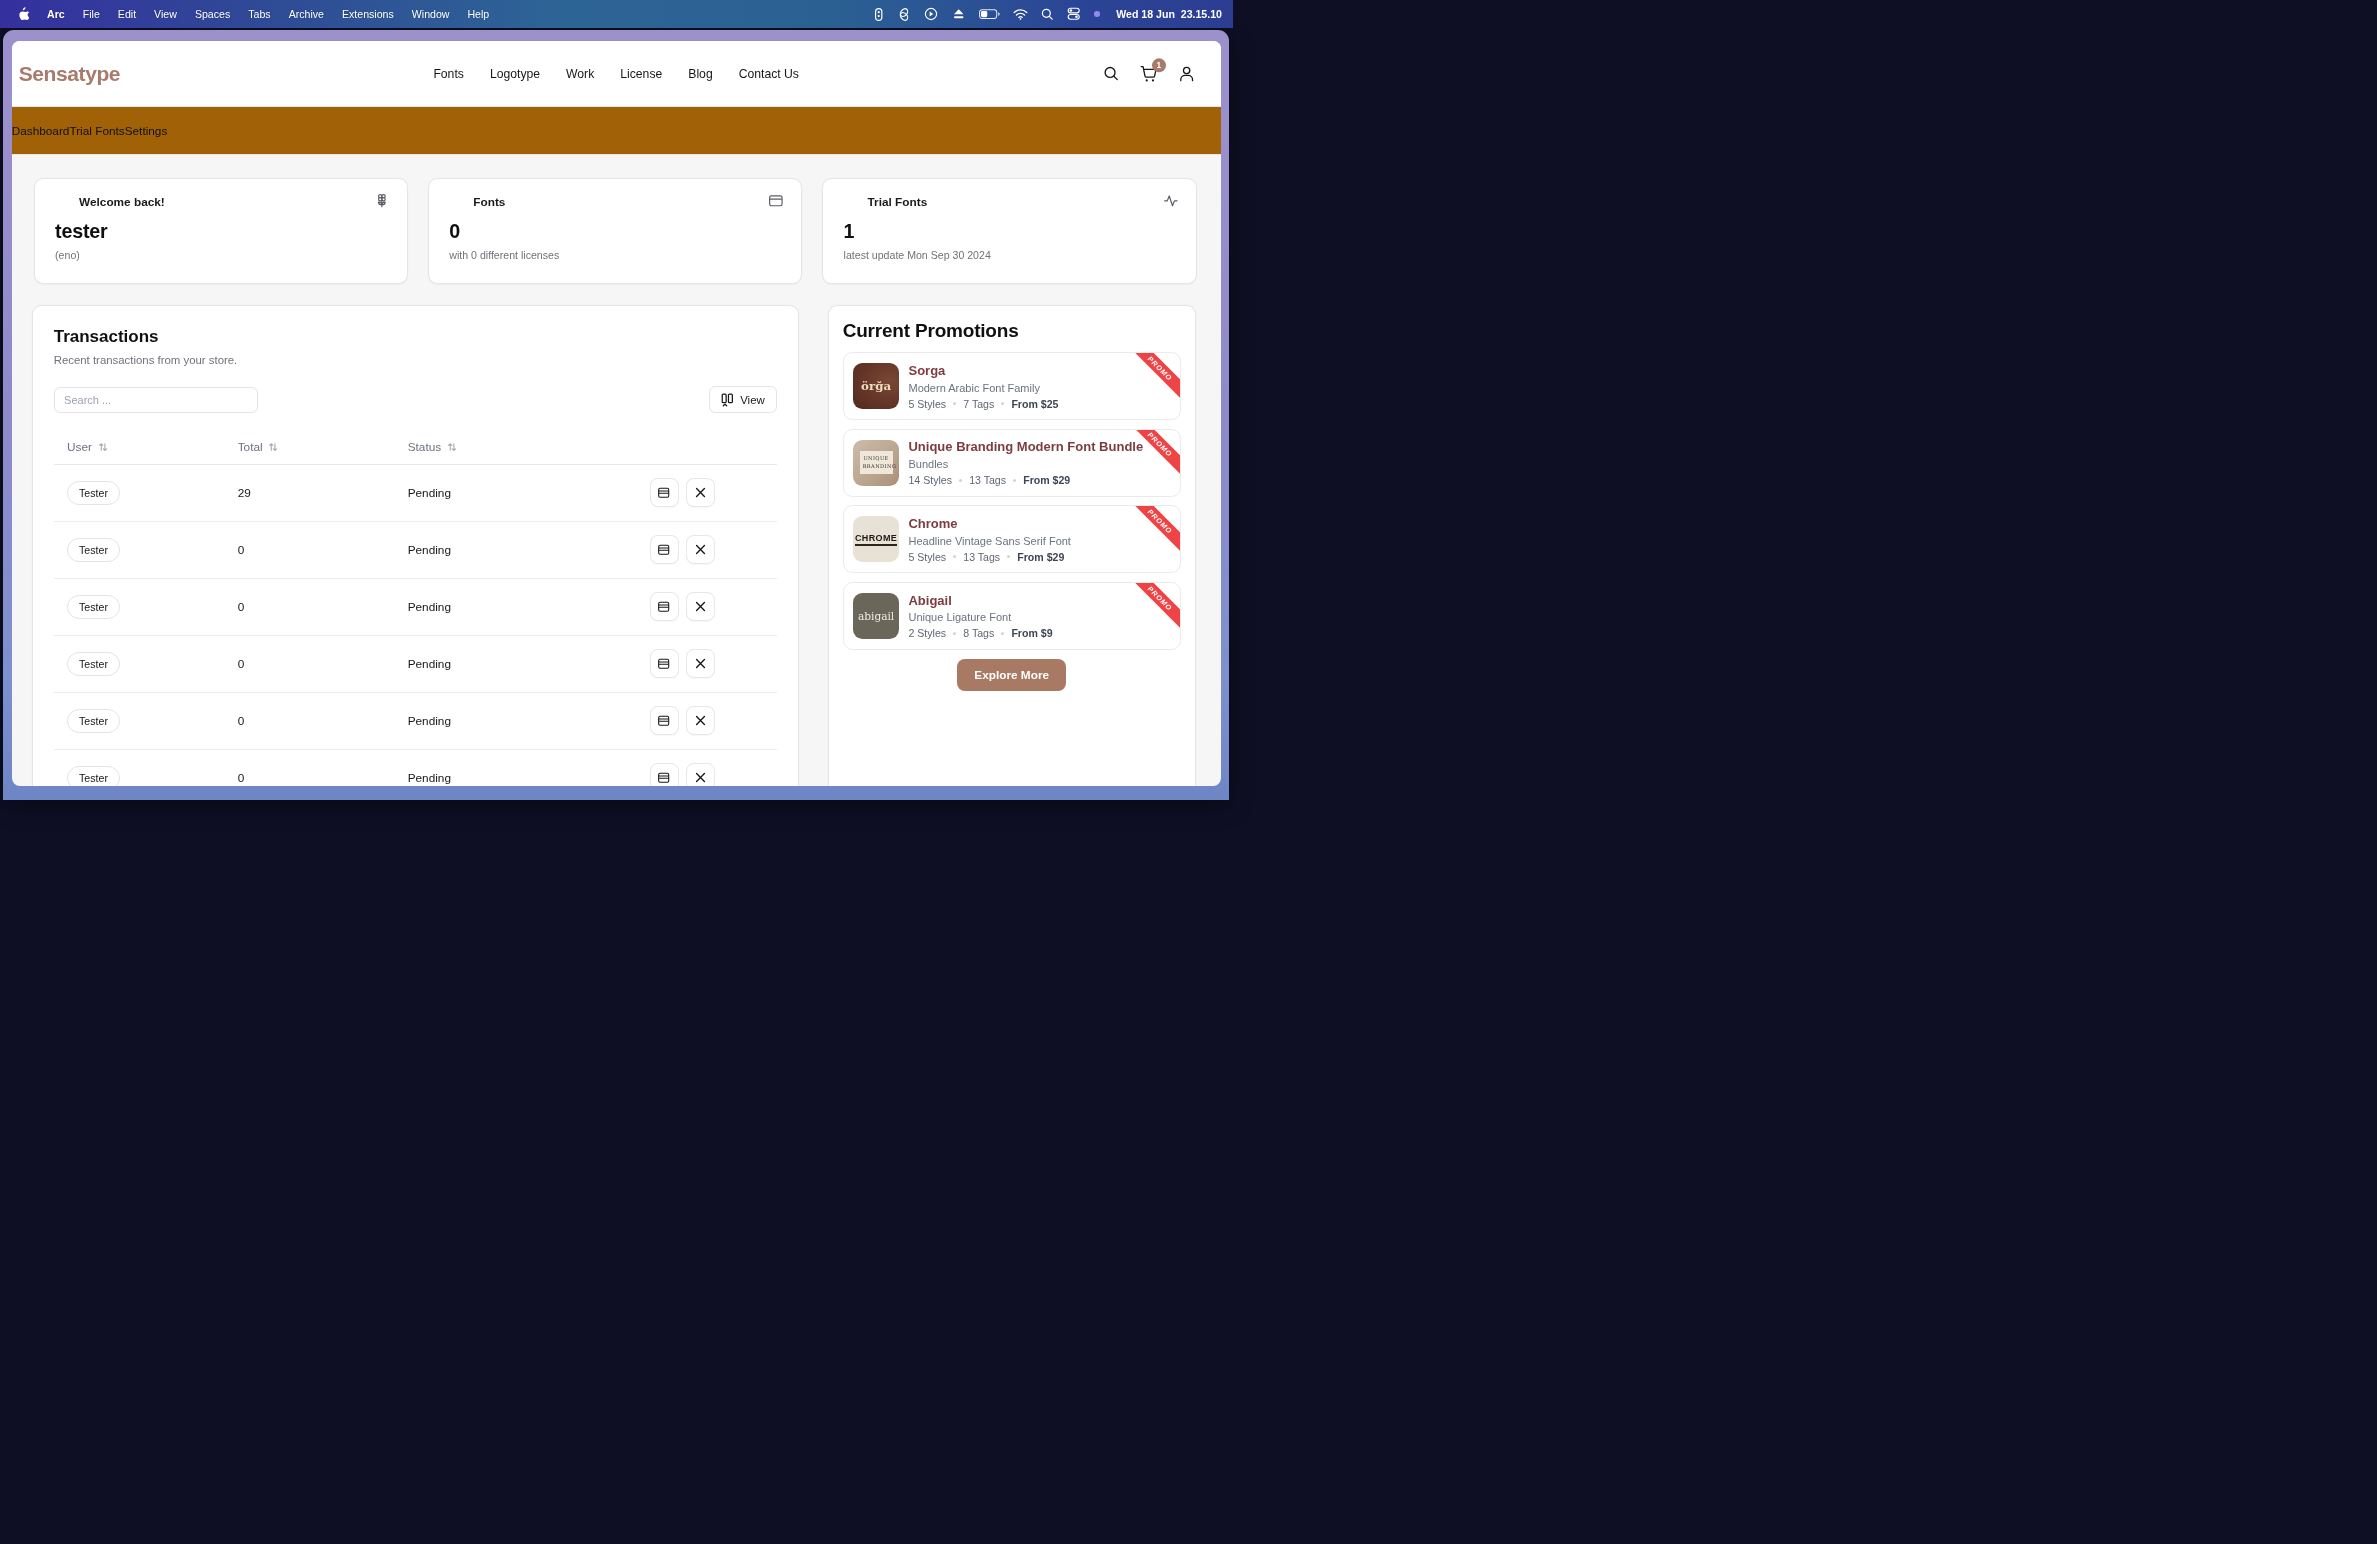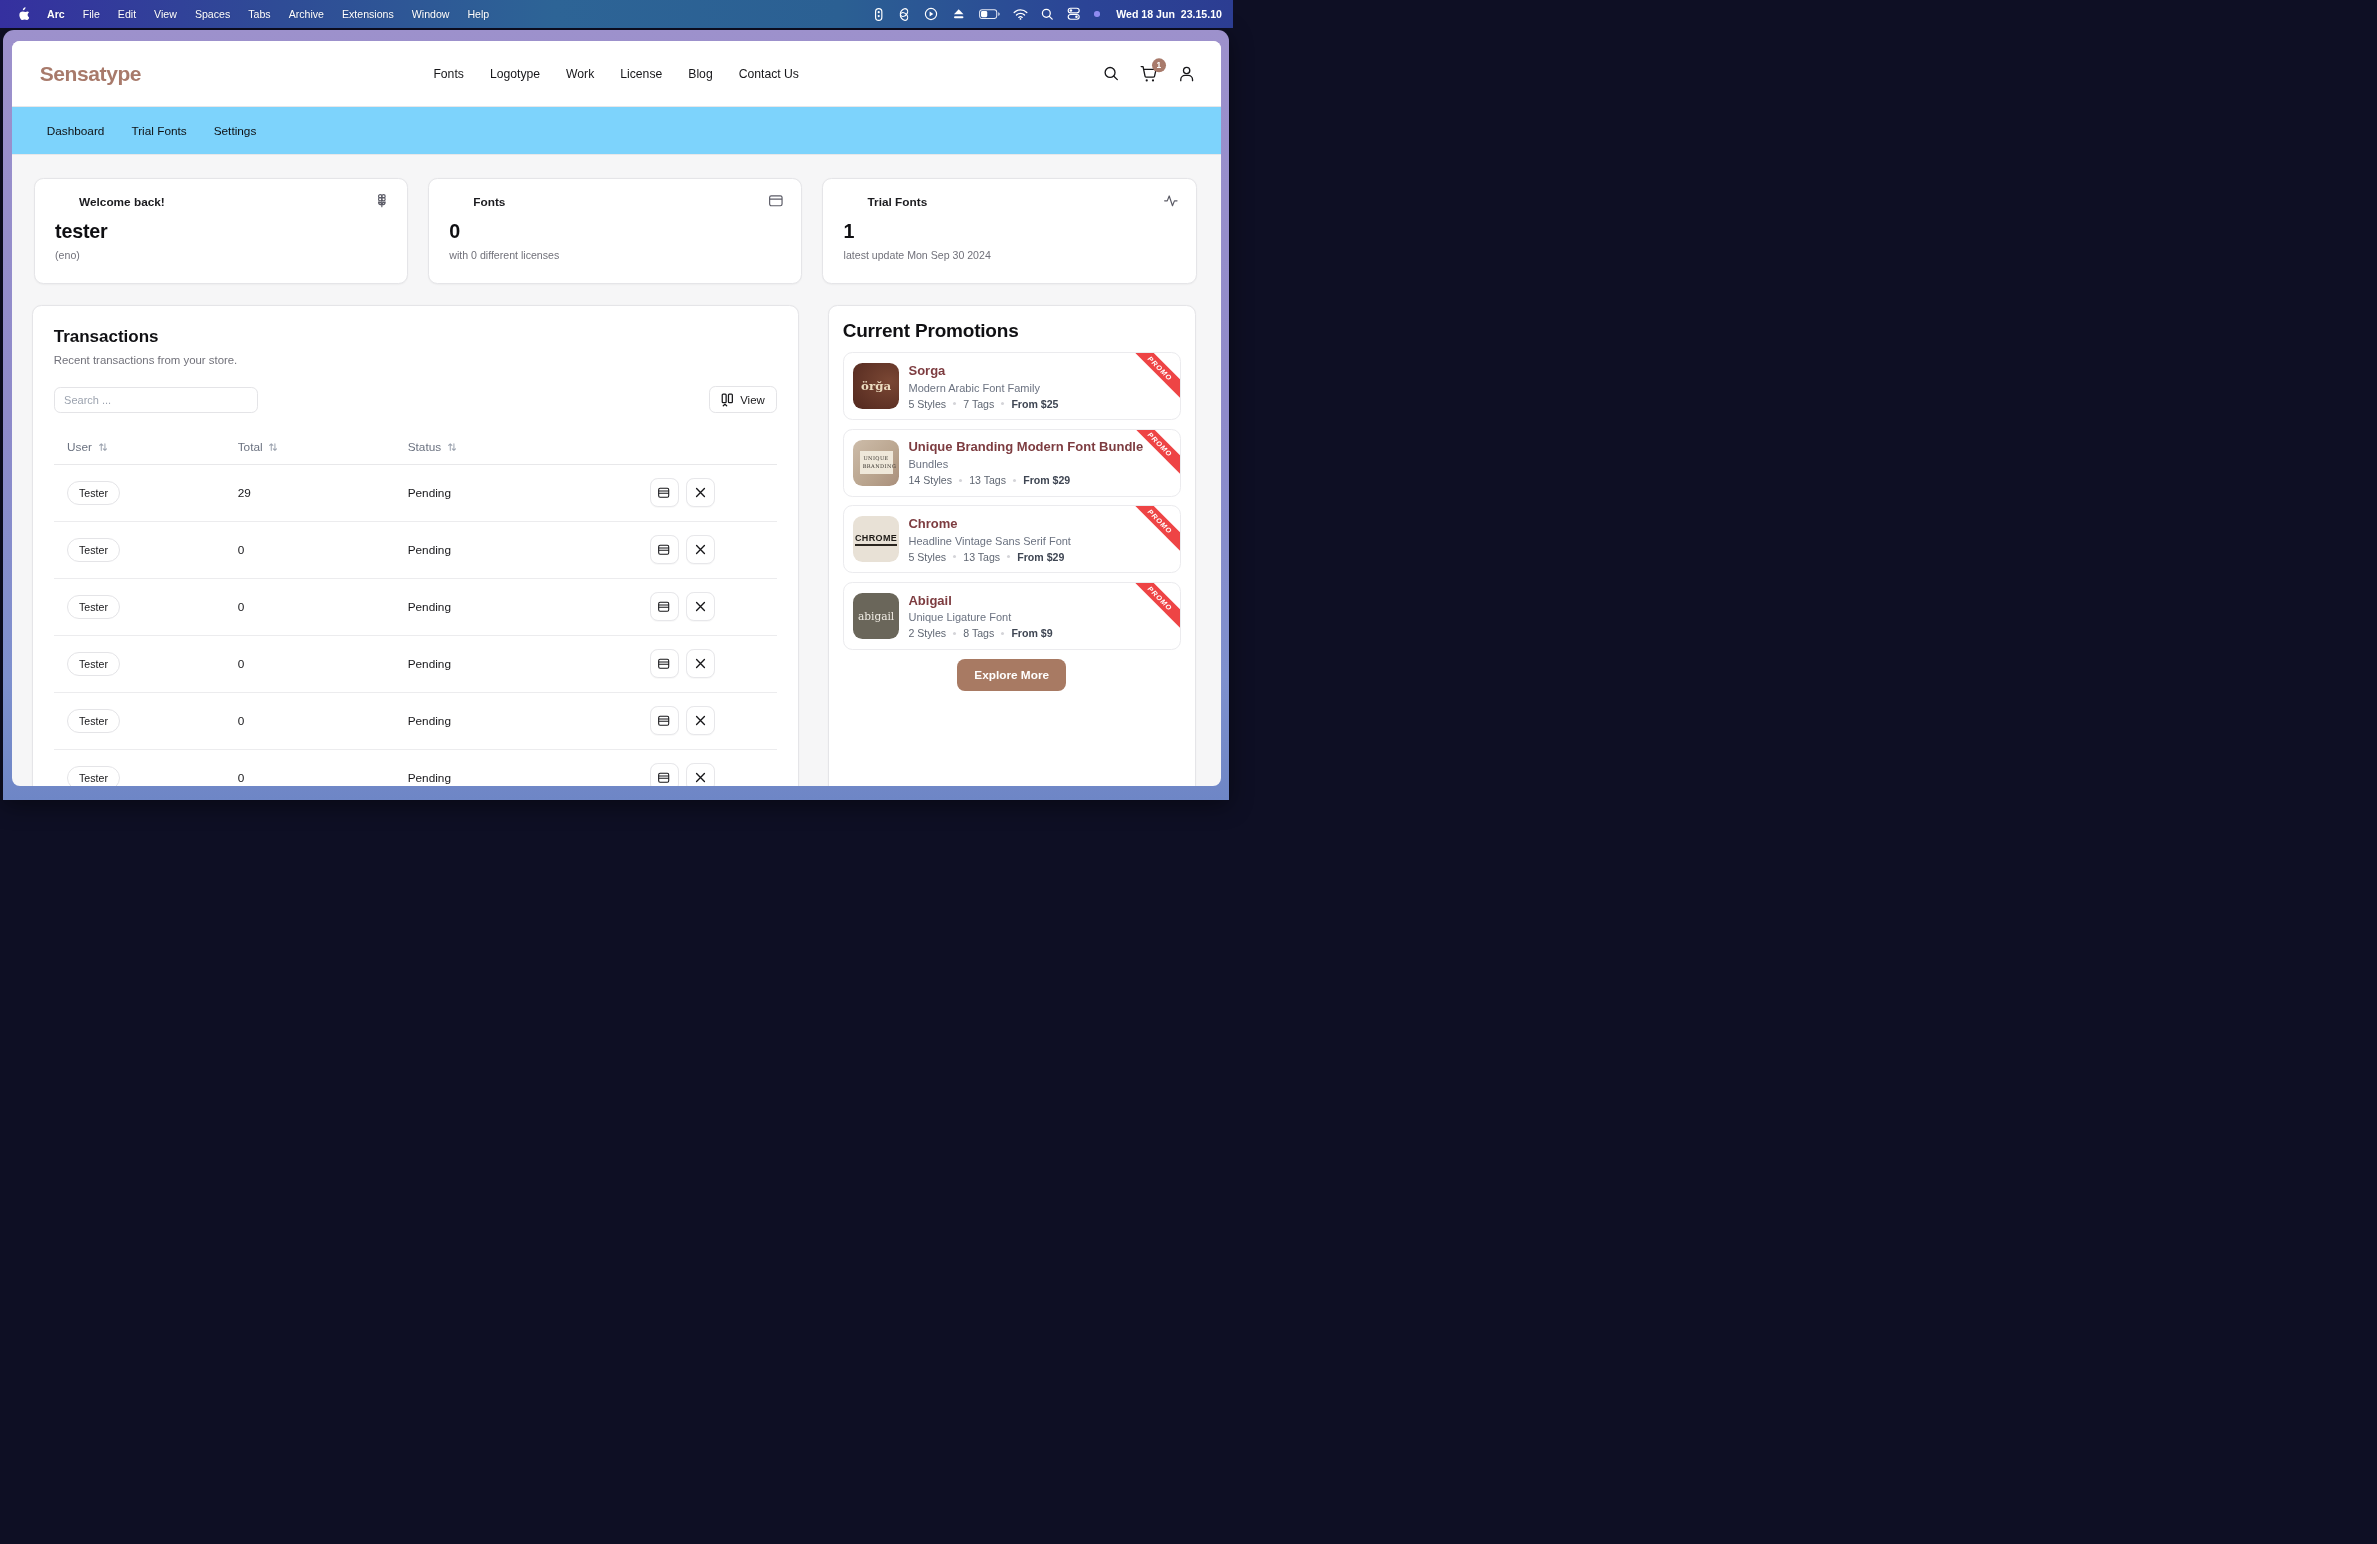--- a/index.html
+++ b/index.html
@@ -21,36 +21,36 @@
   
   .window { position:absolute; top:30px; left:3.1px; width:1226px; height:770px;
     border-radius:11px 11px 0 0;
     background:linear-gradient(180deg,#9d91cc 0%,#8e8aca 50%,#7e90ce 84%,#6e86c6 100%);
     box-shadow:0 4.7px 23.6px rgba(0,0,0,.45); }
   .content { position:absolute; top:11px; left:8.6px; width:1209px; height:745px;
     background:#f6f6f7; border-radius:7.9px; overflow:hidden; }
 
   
   .site-header { position:relative; height:66px; background:#fff; border-bottom:0.8px solid #e7e7e9; }
-  .logo { position:absolute; left:28px; top:50%; transform:translateY(-50%);
+  .logo { position:absolute; left:7px; top:50%; transform:translateY(-50%);
     font-size:21px; font-weight:700; letter-spacing:-0.4px; color:#a87a6b; }
   .main-nav { position:absolute; left:50%; top:50%; transform:translate(-50%,-50%);
     display:flex; gap:26px; }
   .main-nav span { font-size:12.2px; color:#17171a; cursor:pointer; white-space:nowrap; }
   .hdr-icons { position:absolute; right:25px; top:50%; transform:translateY(-50%);
     display:flex; align-items:center; gap:20.4px; }
   .hdr-icons svg { display:block; }
   .cart-wrap { position:relative; }
   .cart-badge { position:absolute; top:-7px; right:-7.9px; min-width:14px; height:14px;
     border-radius:50%; background:#a87a6b; color:#fff; font-size:8.3px; font-weight:700;
     display:flex; align-items:center; justify-content:center; }
 
   
-  .subnav { height:48px; background:#7dd3fc; border-bottom:0.8px solid #e7e7e9;
-    display:flex; align-items:center; gap:27px; padding-left:35px; }
+  .subnav { height:48px; background:#a16207; border-bottom:0.8px solid #e7e7e9;
+    display:flex; align-items:center; }
   .subnav span { font-size:11.8px; font-weight:500; color:#0f1012; cursor:pointer; }
 
   
   .stats { position:absolute; top:137px; left:22px; width:1163px; display:flex; gap:19.7px; }
   .stat-card { flex:1; height:106px; background:#fff; border:0.8px solid #e5e5e8; border-radius:9.4px;
     position:relative; padding:15.7px 20.4px; box-shadow:0 0.8px 1.6px rgba(0,0,0,.04); }
   .stat-title { font-size:11.8px; font-weight:600; color:#1b1b1f;margin-left:24px; }
   .stat-icon-slot { position:absolute; right:17.3px; top:14px; color:#5b5b66; }
   .stat-value { font-size:19.7px; font-weight:800; color:#0f0f12; margin-top:11px; letter-spacing:-0.2px; }
   .stat-sub { font-size:10.6px; color:#71717a; margin-top:6.3px; }

